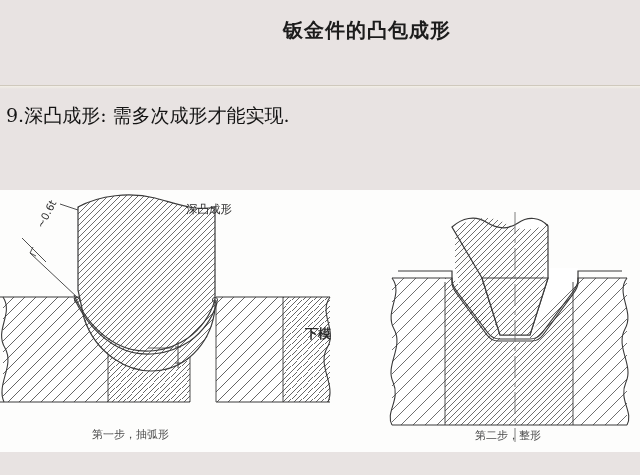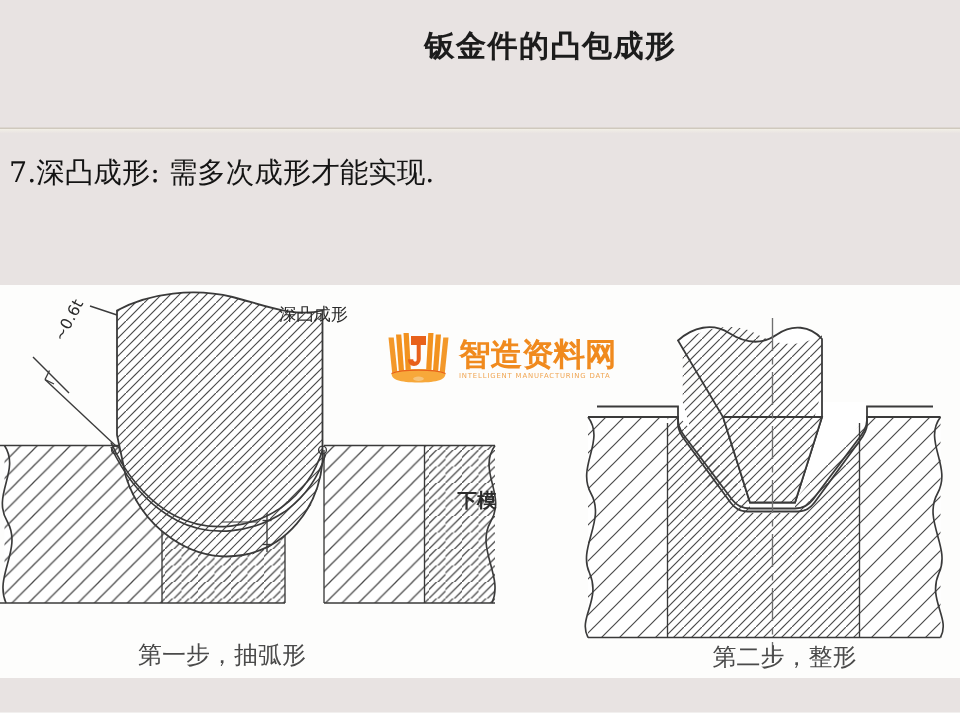--- a/index.html
+++ b/index.html
@@ -115,21 +115,21 @@
     font-size: 4.6px;
     color: #f0a552;
     letter-spacing: 0.55px;
     margin-top: 3px;
     white-space: nowrap;
   }
 
   
   .caption {
     position: absolute;
-    font-size: 16px;
+    font-size: 11px;
     color: #4a4a4a;
     white-space: nowrap;
     font-family: Liberation Serif, serif;
   }
   .caption-left  { left: 92px;  top: 427px; }
   .caption-right { left: 475px; top: 428px; }
 
   
   .fig-label {
     position: absolute;
@@ -155,21 +155,21 @@
 </head>
 <body>
 
 <div class="page">
 
   <div class="article-title">钣金件的凸包成形</div>
 
   <div class="divider"></div>
   <div class="divider-shadow"></div>
 
-  <div class="body-text">7.深凸成形: 需多次成形才能实现.</div>
+  <div class="body-text">9.深凸成形: 需多次成形才能实现.</div>
 
   <div class="figure-panel">
     <svg class="figure-svg" viewBox="0 0 640 262" preserveAspectRatio="none">
       <defs>
 
         <pattern id="hatchA" width="11" height="11" patternUnits="userSpaceOnUse">
           <path d="M-3,8 L8,-3 M0,11 L11,0 M3,14 L14,3" stroke="#4a4a4a" stroke-width="0.85" fill="none"></path>
         </pattern>
 
         <pattern id="hatchB" width="11" height="11" patternUnits="userSpaceOnUse">
@@ -355,40 +355,18 @@
     </svg>
 
   </div>
 
   <div class="fig-label label-punch">深凸成形</div>
 
   <div class="fig-label label-die">下模</div>
 
   <div class="label-dim">~0.6t</div>
 
-  <div class="watermark">
-    <svg class="wm-mark" viewBox="0 0 46 42">
-      <g fill="#f2921f">
-        <path d="M3,6 L6.5,6 L9,30 L5.5,30 Z" opacity="0.95"></path>
-        <path d="M8,4 L11.5,4 L13.5,30 L10,30 Z"></path>
-        <path d="M13,3 L16.5,3 L18,29 L14.5,29 Z"></path>
-        <path d="M43,6 L39.5,6 L37,30 L40.5,30 Z" opacity="0.95"></path>
-        <path d="M38,4 L34.5,4 L32.5,30 L36,30 Z"></path>
-        <path d="M33,3 L29.5,3 L28,29 L31.5,29 Z"></path>
-      </g>
-      <path d="M18,5 L28,5 L28,11 L24.5,11 L24.5,20 C24.5,23 22.5,25 20,25
-               C17.5,25 16,23 16,20.5 L19.5,20.5 C19.5,21.6 20,22 20.8,22
-               C21.6,22 21.8,21.4 21.8,20.3 L21.8,11 L18,11 Z" fill="#e8611b"></path>
-      <path d="M5,30 C12,26 34,26 41,30 C41,34 36,36 23,36 C10,36 5,34 5,30 Z" fill="#f7a83a"></path>
-      <path d="M5,30 C12,27 34,27 41,30" fill="none" stroke="#e8611b" stroke-width="0.9"></path>
-      <ellipse cx="23" cy="33.5" rx="3.6" ry="1.5" fill="#f6c37a"></ellipse>
-    </svg>
-    <div class="wm-textblock">
-      <div class="wm-cn">智造资料网</div>
-      <div class="wm-en">INTELLIGENT MANUFACTURING DATA</div>
-    </div>
-  </div>
 
   <div class="caption caption-left">第一步，抽弧形</div>
 
   <div class="caption caption-right">第二步，整形</div>
 
 </div>
 
 </body></html>

